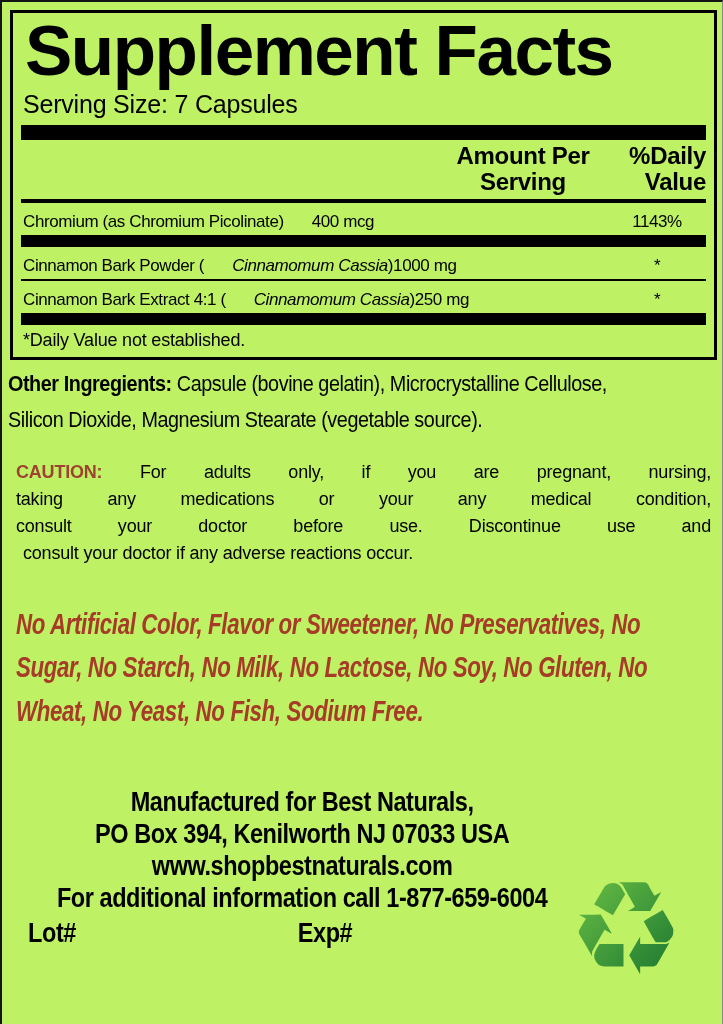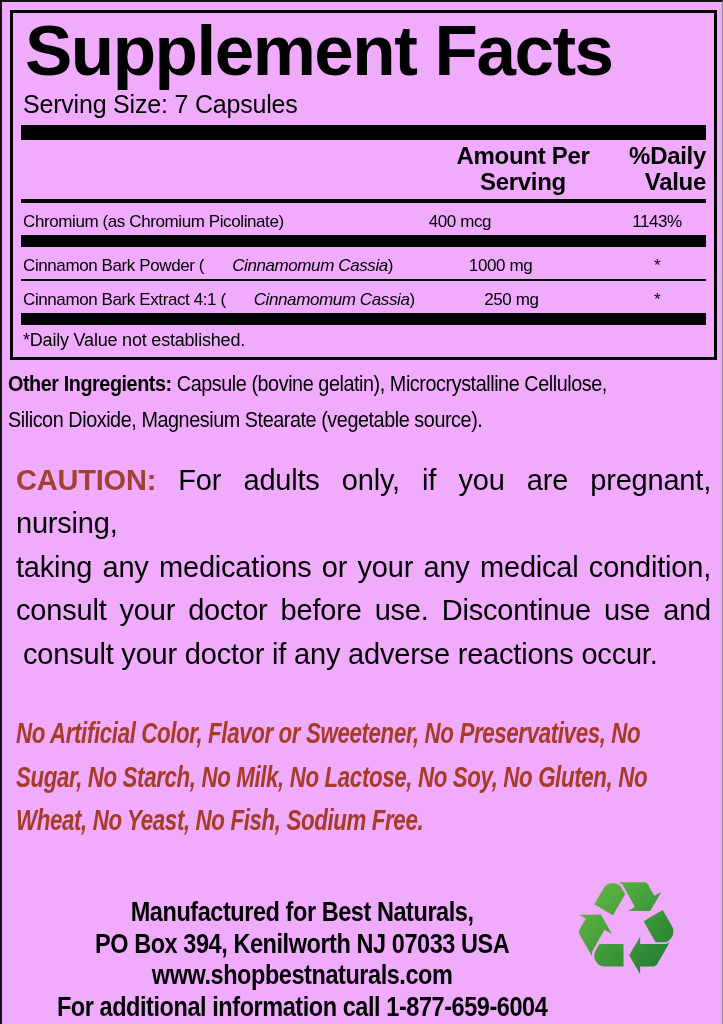--- a/index.html
+++ b/index.html
@@ -6,21 +6,21 @@
     --caution-red:#9e4331;
     --claims-red:#a63b28;
     --recycle-green-light:#6abf44;
     --recycle-green-dark:#1e7a32;
     --bar-black:#000000;
   }
   *{box-sizing:border-box;margin:0;padding:0;}
   html,body{background:#ffffff;}
   body{font-family:"Liberation Sans","DejaVu Sans",sans-serif;color:#000;}
   .page{
-    position:relative;width:723px;height:1024px;overflow:hidden;background:#f0abfc;
+    position:relative;width:723px;height:1024px;overflow:hidden;background:#bef264;
     border-top:2px solid #141414;border-left:2px solid #141414;border-right:1px solid #8a8a8a;
   }
 
   
   .panel{
     margin:8px 5px 0 8px;border:3px solid #000;padding:2px 8px 0 8px;
   }
   .sf-title{
     font-size:71px;font-weight:bold;letter-spacing:-1.5px;line-height:.95;
     margin:2px 0 6px 4px;white-space:nowrap;
@@ -30,35 +30,35 @@
   .bar-thick{height:15px;background:var(--bar-black);}
   .bar-mid{height:12px;background:var(--bar-black);}
   .rule-4{height:4px;background:var(--bar-black);}
   .rule-thin{height:2px;background:var(--bar-black);}
   .thead{display:flex;align-items:flex-end;padding:3px 0 3px;font-weight:bold;font-size:24px;line-height:1.1;}
   .thead .spacer{flex:1;}
   .col-amount-h{width:170px;text-align:center;white-space:pre-line;letter-spacing:-.3px;}
   .col-dv-h{width:98px;text-align:right;white-space:pre-line;letter-spacing:-.3px;}
   .trow{display:flex;align-items:baseline;font-size:17px;letter-spacing:-.4px;padding:9px 0 3px;}
   .trow .iname{white-space:nowrap;flex:0 0 auto;padding-left:2px;}
-  .trow .amt{flex:1 1 auto;text-align:center;white-space:nowrap;}
+  .trow .amt{flex:1 1 auto;text-align:left;white-space:nowrap;}
   .trow .dv{width:98px;flex:0 0 auto;text-align:center;white-space:nowrap;}
   .species{font-style:italic;margin-left:28px;}
   .footnote{font-size:18px;letter-spacing:-.2px;padding:5px 0 6px 2px;}
 
   
   .oi-wrap{
     margin:6px 0 0 6px;width:812px;transform:scaleX(.88);transform-origin:0 0;
     font-size:22.5px;letter-spacing:-.5px;line-height:1.6;
   }
   .oi-line{white-space:nowrap;}
   .oi-label{font-weight:bold;}
 
   .caution{
-    margin:21px 14px 0;width:695px;font-size:29px;letter-spacing:-.2px;line-height:1.5;
+    margin:21px 14px 0;width:695px;font-size:18px;letter-spacing:-.2px;line-height:1.5;
   }
   .jline{text-align:justify;text-align-last:justify;}
   .jlast{text-align:left;text-align-last:left;margin-left:7px;}
   .caution-label{font-weight:bold;color:var(--caution-red);}
 
   .claims{
     margin:36px 0 0 14px;width:925px;transform:scaleX(.77);transform-origin:0 0;
     font-size:29px;font-weight:bold;font-style:italic;letter-spacing:-.5px;
     line-height:1.5;color:var(--claims-red);
   }

